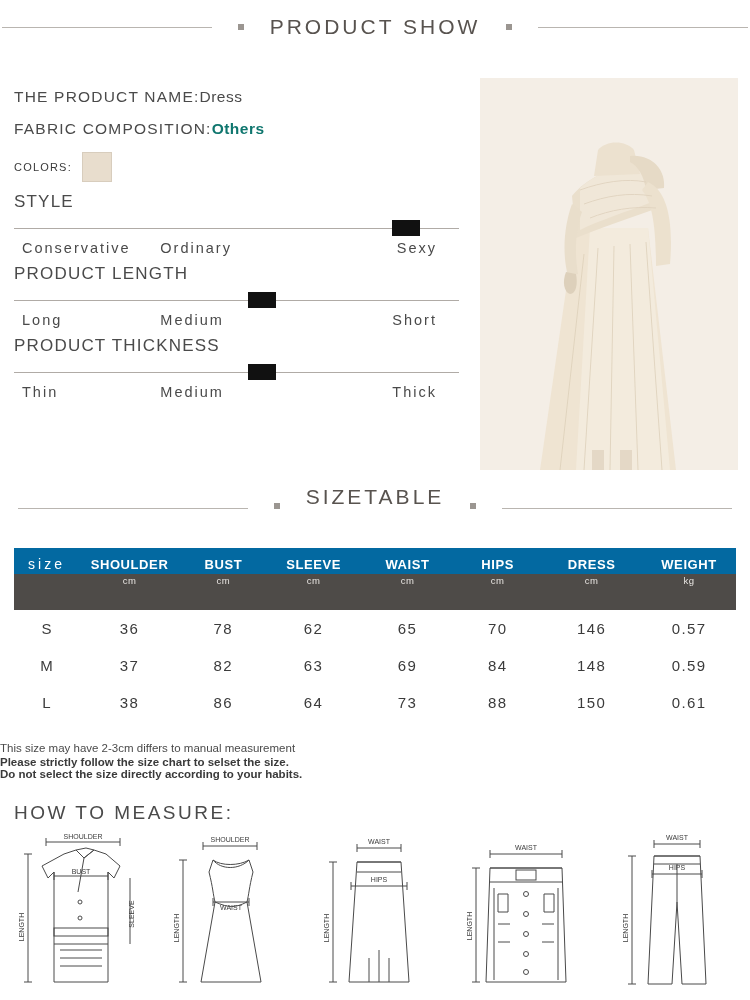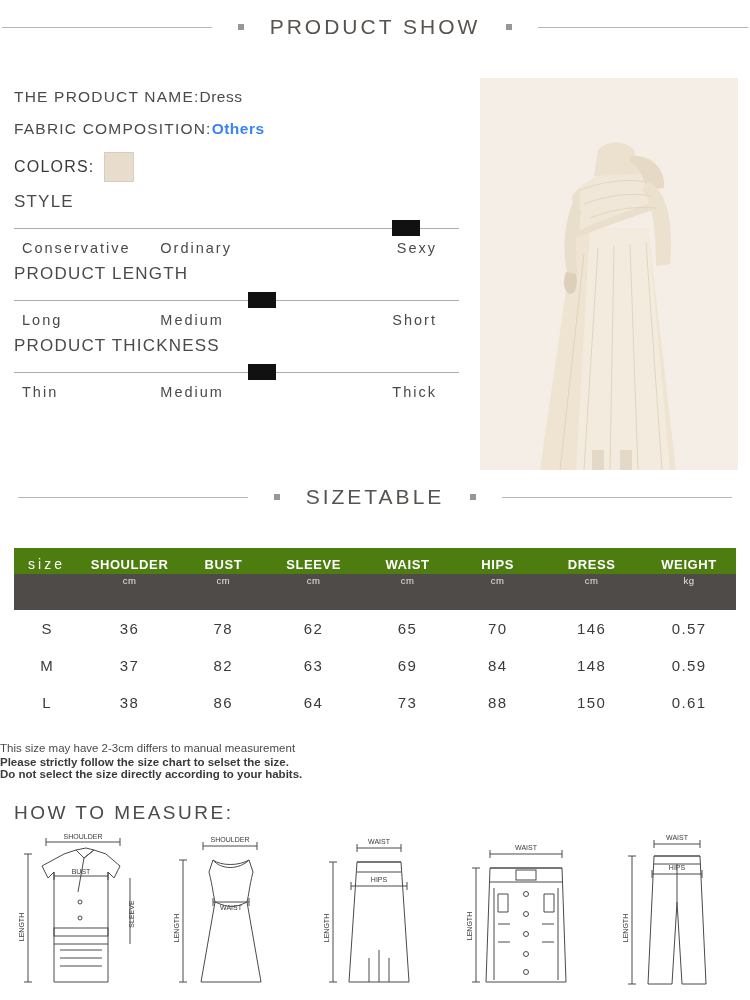--- a/index.html
+++ b/index.html
@@ -23,31 +23,31 @@
   }
   .sec-head .sq {
     width: 6px; height: 6px; background: #9b9691; flex: 0 0 auto;
   }
   .sec-head .title {
     font-size: 21px; letter-spacing: 3px; color: #58534f;
     white-space: nowrap; font-weight: 400;
   }
   #product-show-head { position: absolute; left: 0; top: 15px; width: 750px; }
   #product-show-head .rule { width: 210px; }
-  #sizetable-head { position: absolute; left: 0; top: 485px; width: 750px; }
+  #sizetable-head { position: absolute; left: 0; top: 485px; width: 750px; align-items: flex-end; }
   #sizetable-head .rule { width: 230px; }
 
   
   .specs { position: absolute; left: 14px; top: 88px; width: 445px; }
   .spec-line { font-size: 15.5px; letter-spacing: 1.2px; color: #4a4a4a; margin-bottom: 14px; }
-  .spec-line .val-bold { font-weight: 700; color: #3b82f6; letter-spacing: .5px; }
+  .spec-line .val-bold { font-weight: 700; color: #0f766e; letter-spacing: .5px; }
   .spec-line .val { letter-spacing: .5px; }
 
   .colors-row { display: flex; align-items: center; gap: 10px; margin-bottom: 10px; }
-  .colors-row .lbl { font-size: 16px; letter-spacing: 1.2px; }
+  .colors-row .lbl { font-size: 11px; letter-spacing: 1.2px; }
   .swatch { width: 30px; height: 30px; background: #e8ddcd; border: 1px solid #d8cdbd; }
 
   .group { margin-top: 8px; }
   .group-title { font-size: 17px; letter-spacing: 1.2px; color: #4a4a4a; margin-bottom: 4px; }
   .scale { position: relative; height: 22px; }
   .scale .bar {
     position: absolute; left: 0; right: 0; top: 12px; height: 1px; background: #b0aba6;
   }
   .scale .marker {
     position: absolute; top: 4px; width: 28px; height: 16px; background: #111;
@@ -63,21 +63,21 @@
   
   .photo {
     position: absolute; left: 480px; top: 78px; width: 258px; height: 392px;
     overflow: hidden; background: #f5f1ea;
   }
   .photo svg { display: block; }
 
   
   .table-wrap { position: absolute; left: 14px; top: 548px; width: 722px; }
   table { border-collapse: collapse; width: 100%; table-layout: fixed; }
-  thead tr.head-row { background: #4d7c0f; color: #fff; }
+  thead tr.head-row { background: #0369a1; color: #fff; }
   thead th {
     font-size: 13px; font-weight: 700; letter-spacing: .6px;
     padding: 8px 0 2px 0; text-align: center;
   }
   thead th.size-h { font-size: 14px; font-weight: 400; letter-spacing: 3px; }
   thead tr.unit-row td {
     background: #4e4b48; color: #e7e4e1; font-size: 9.5px;
     text-align: center; padding-bottom: 24px; letter-spacing: .5px;
   }
   tbody td {

